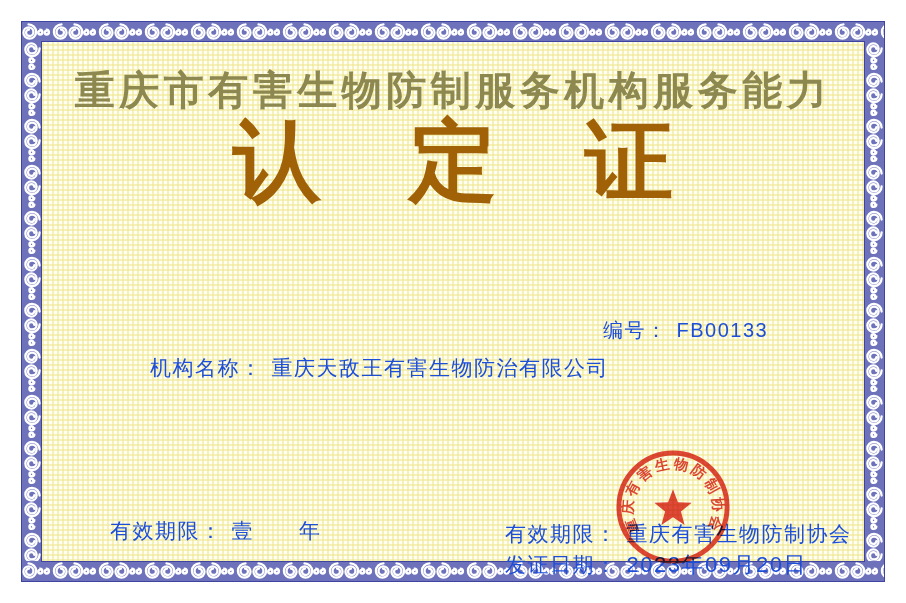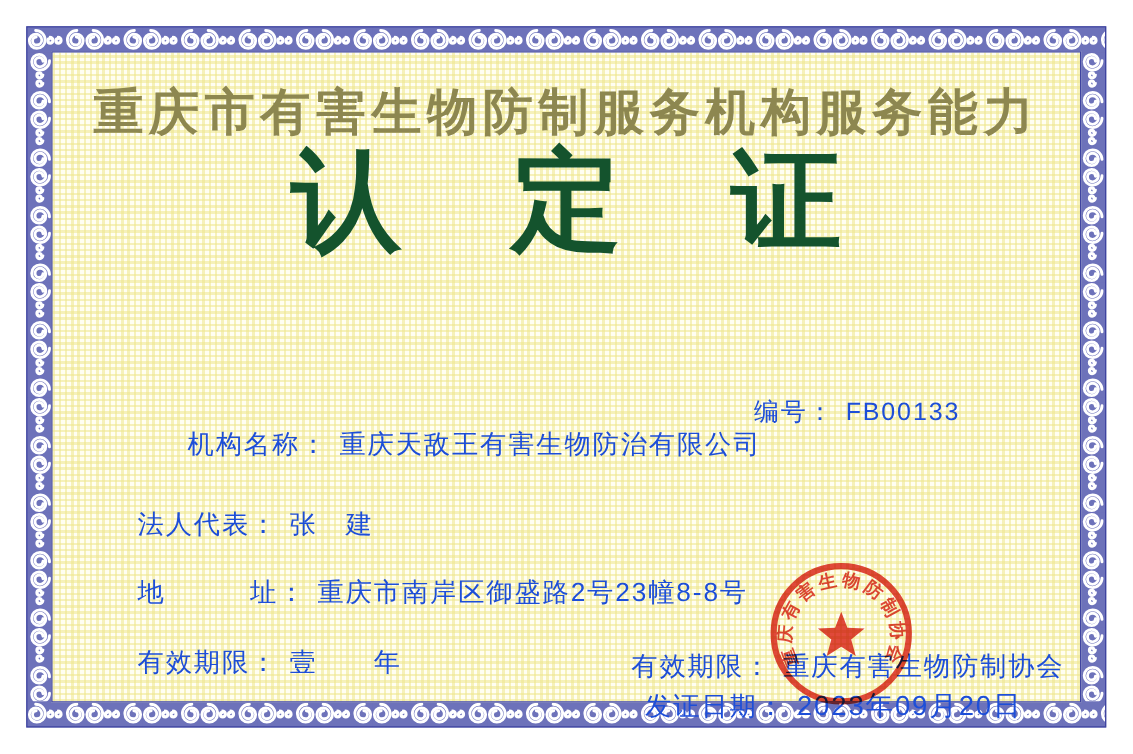--- a/index.html
+++ b/index.html
@@ -21,31 +21,31 @@
            border:1px solid #3f44a0; background-color:#fffef2;
            background-image:
              repeating-linear-gradient(0deg,  rgba(238,230,140,0.55) 0 2px, rgba(255,255,255,0) 2px 5px),
              repeating-linear-gradient(90deg, rgba(238,230,140,0.55) 0 2px, rgba(255,255,255,0) 2px 5px); }
 
   .header-line { position:absolute; top:70px; left:0; right:0; text-align:center;
                  font-size:40px; font-weight:bold; letter-spacing:4.5px; line-height:1;
                  color:#8d8750; }
   .big-title   { position:absolute; top:118px; left:0; right:0; text-align:center;
                  font-family:"Liberation Serif", serif; font-weight:bold;
-                 font-size:88px; line-height:1; color:#14532d; }
+                 font-size:88px; line-height:1; color:#a16207; }
 
   .row, .serial, .iss-row { position:absolute; font-size:21px; font-weight:500;
                  color:#1d4ed8; letter-spacing:1.5px; line-height:1.1; white-space:nowrap;margin-top:36px; }
   .serial { left:603px; top:283px; font-size:20px; }
-  .row-org   { left:110px; top:308px;padding-left:40px; }
+  .row-org   { left:110px; top:320px;padding-left:40px; }
   .row-legal { left:110px; top:372px; }
   .row-addr  { left:110px; top:427px; }
   .row-valid { left:110px; top:483px;text-align:right; }
   .iss-org   { left:505px; top:486px; }
-  .iss-date  { left:516px; top:517px; }
+  .iss-date  { left:505px; top:517px; }
   .iss-date .val { font-size:22px; }
   .lbl { margin-right:9px; }
 
   .seal { position:absolute; left:614px; top:448px; width:118px; height:118px;
           mix-blend-mode:multiply; opacity:0.9; }
   .seal text { font-family:"Liberation Sans", sans-serif; font-weight:bold;
                font-size:14.5px; letter-spacing:3px; }
 </style>
 </head>
 <body>
@@ -317,27 +317,21 @@
   <div class="big-title">认　定　证</div>
 
   <div class="serial">
     <span class="lbl">编号：</span><span class="val">FB00133</span>
   </div>
 
   <div class="row row-org">
     <span class="lbl">机构名称：</span><span class="val">重庆天敌王有害生物防治有限公司</span>
   </div>
 
-  <div class="row row-legal">
-    <span class="lbl">法人代表：</span><span class="val">张　建</span>
-  </div>
-
-  <div class="row row-addr">
-    <span class="lbl">地　　　址：</span><span class="val">重庆市南岸区御盛路2号23幢8-8号</span>
-  </div>
+
 
   <div class="row row-valid">
     <span class="lbl">有效期限：</span><span class="val">壹　　年</span>
   </div>
 
   <div class="iss-row iss-org">
     <span class="lbl">有效期限：</span><span class="val">重庆有害生物防制协会</span>
   </div>
 
   <div class="iss-row iss-date">

